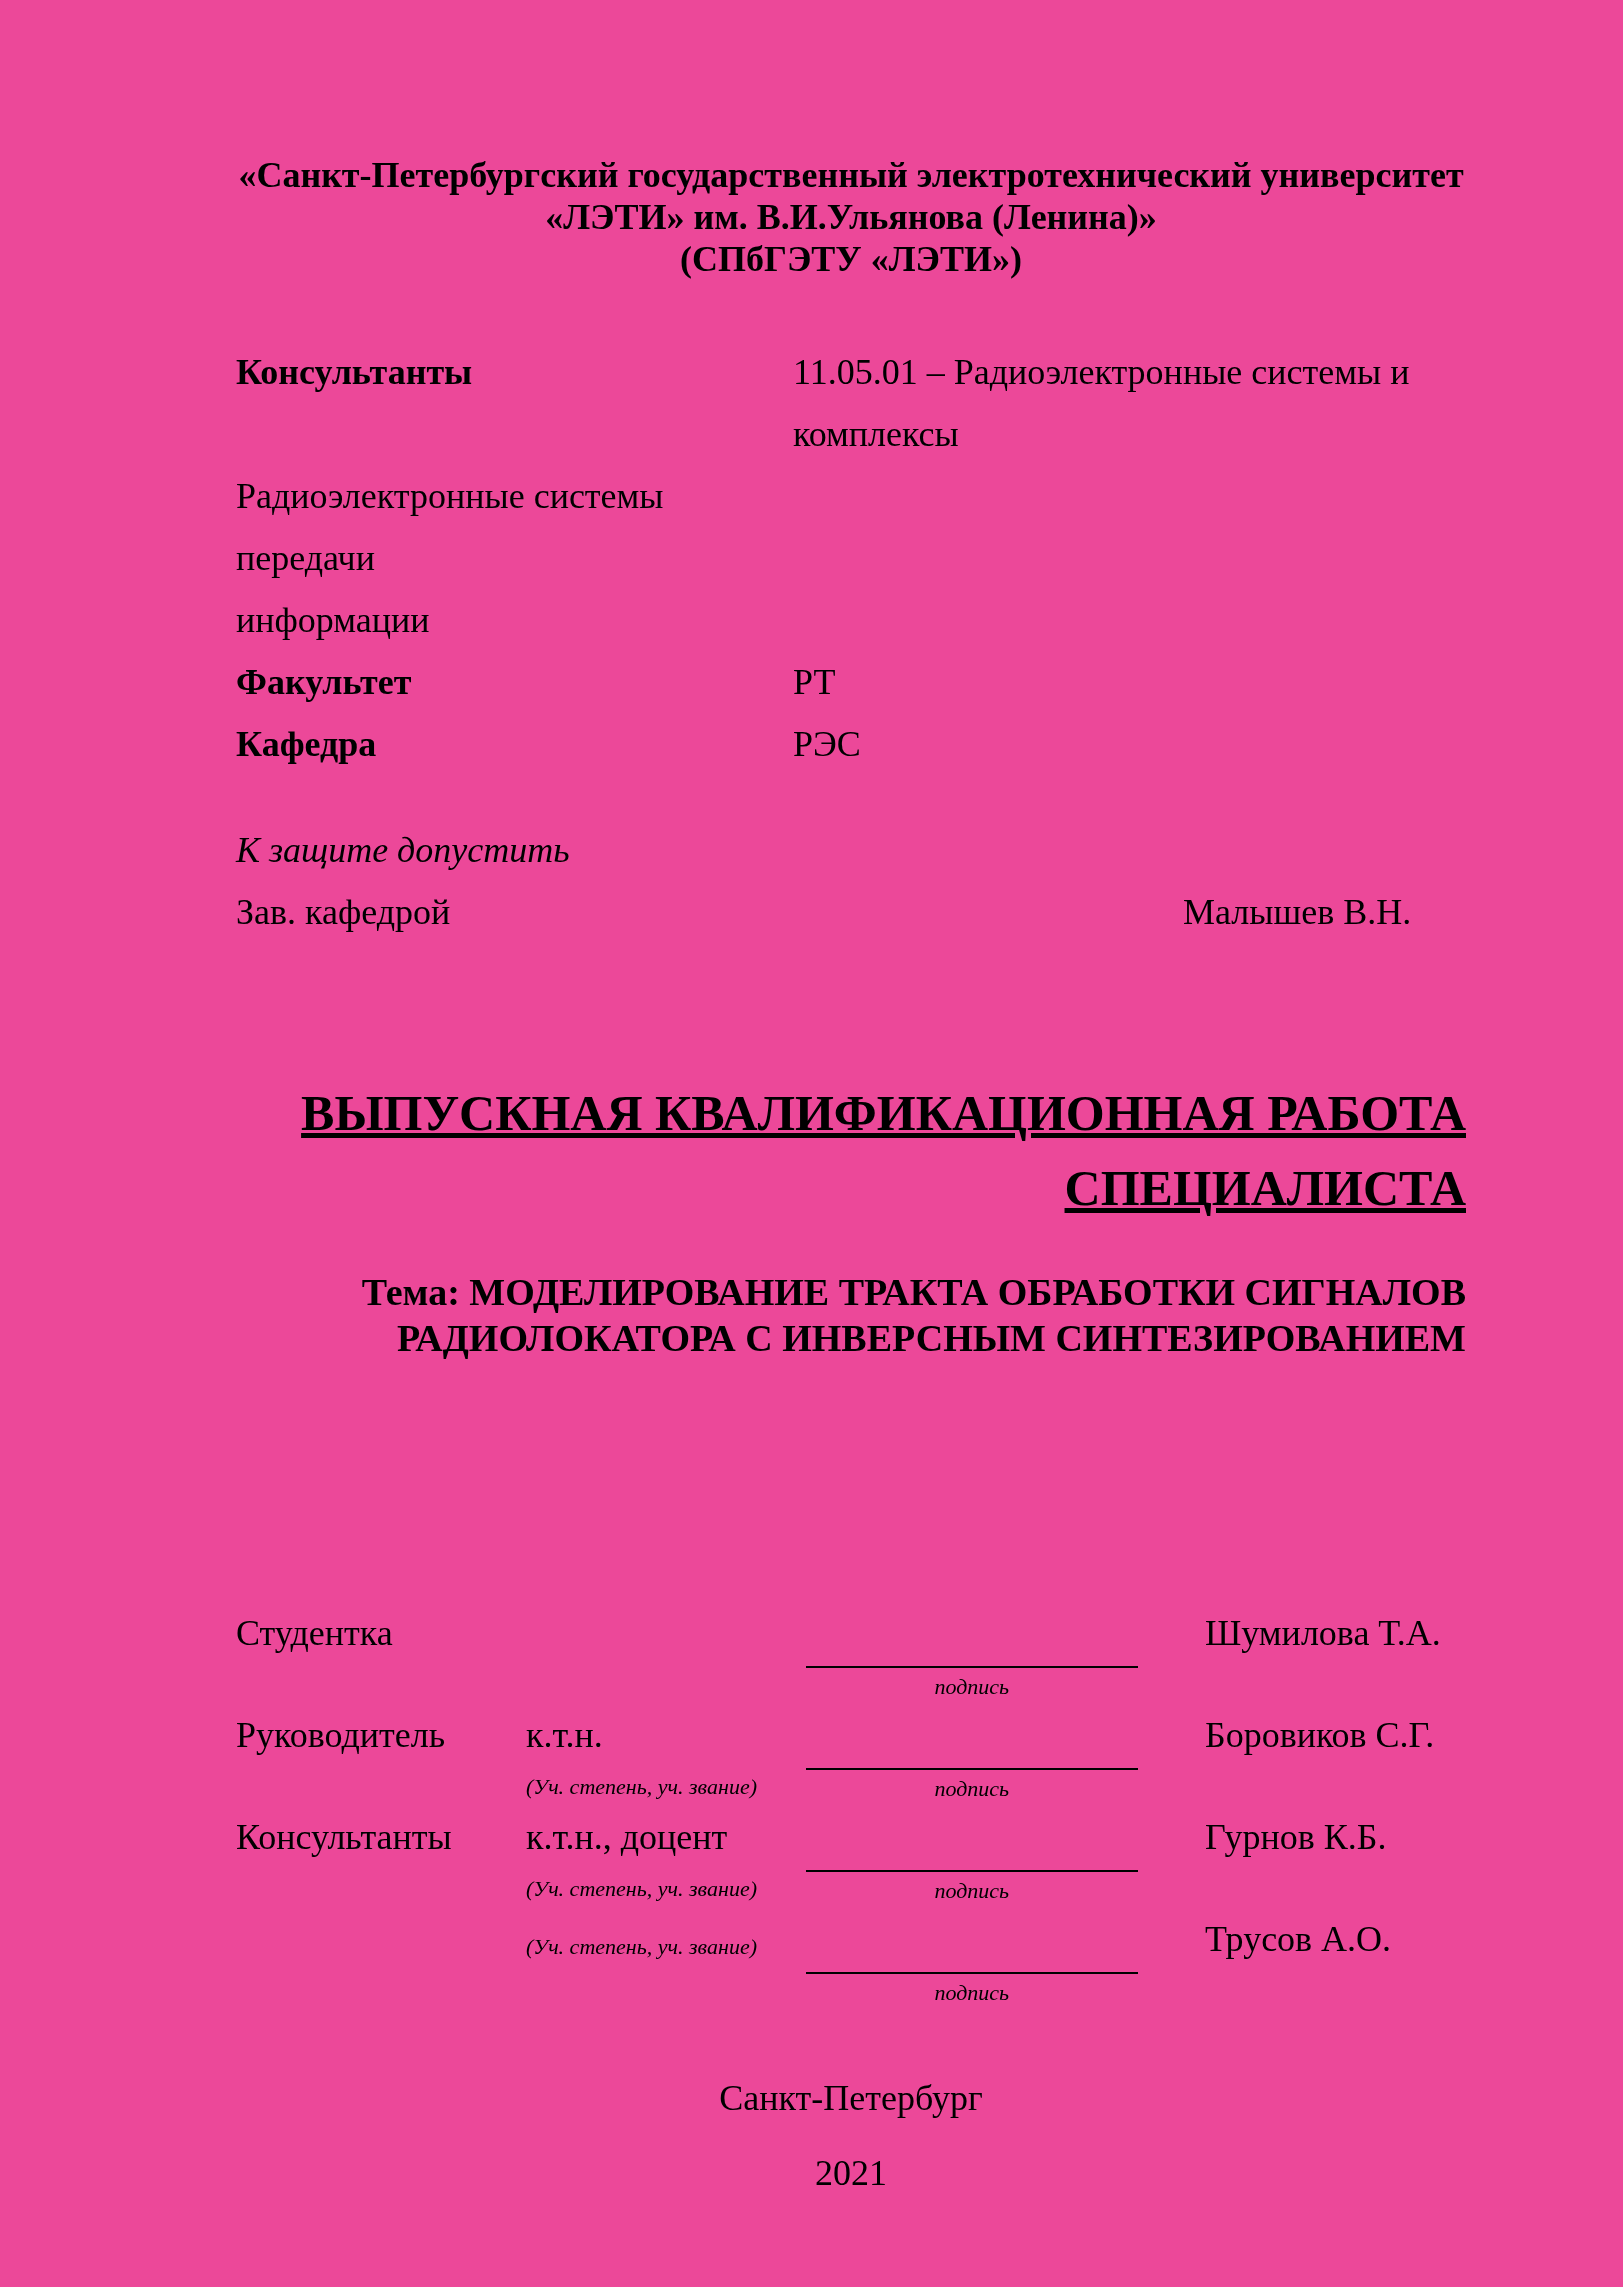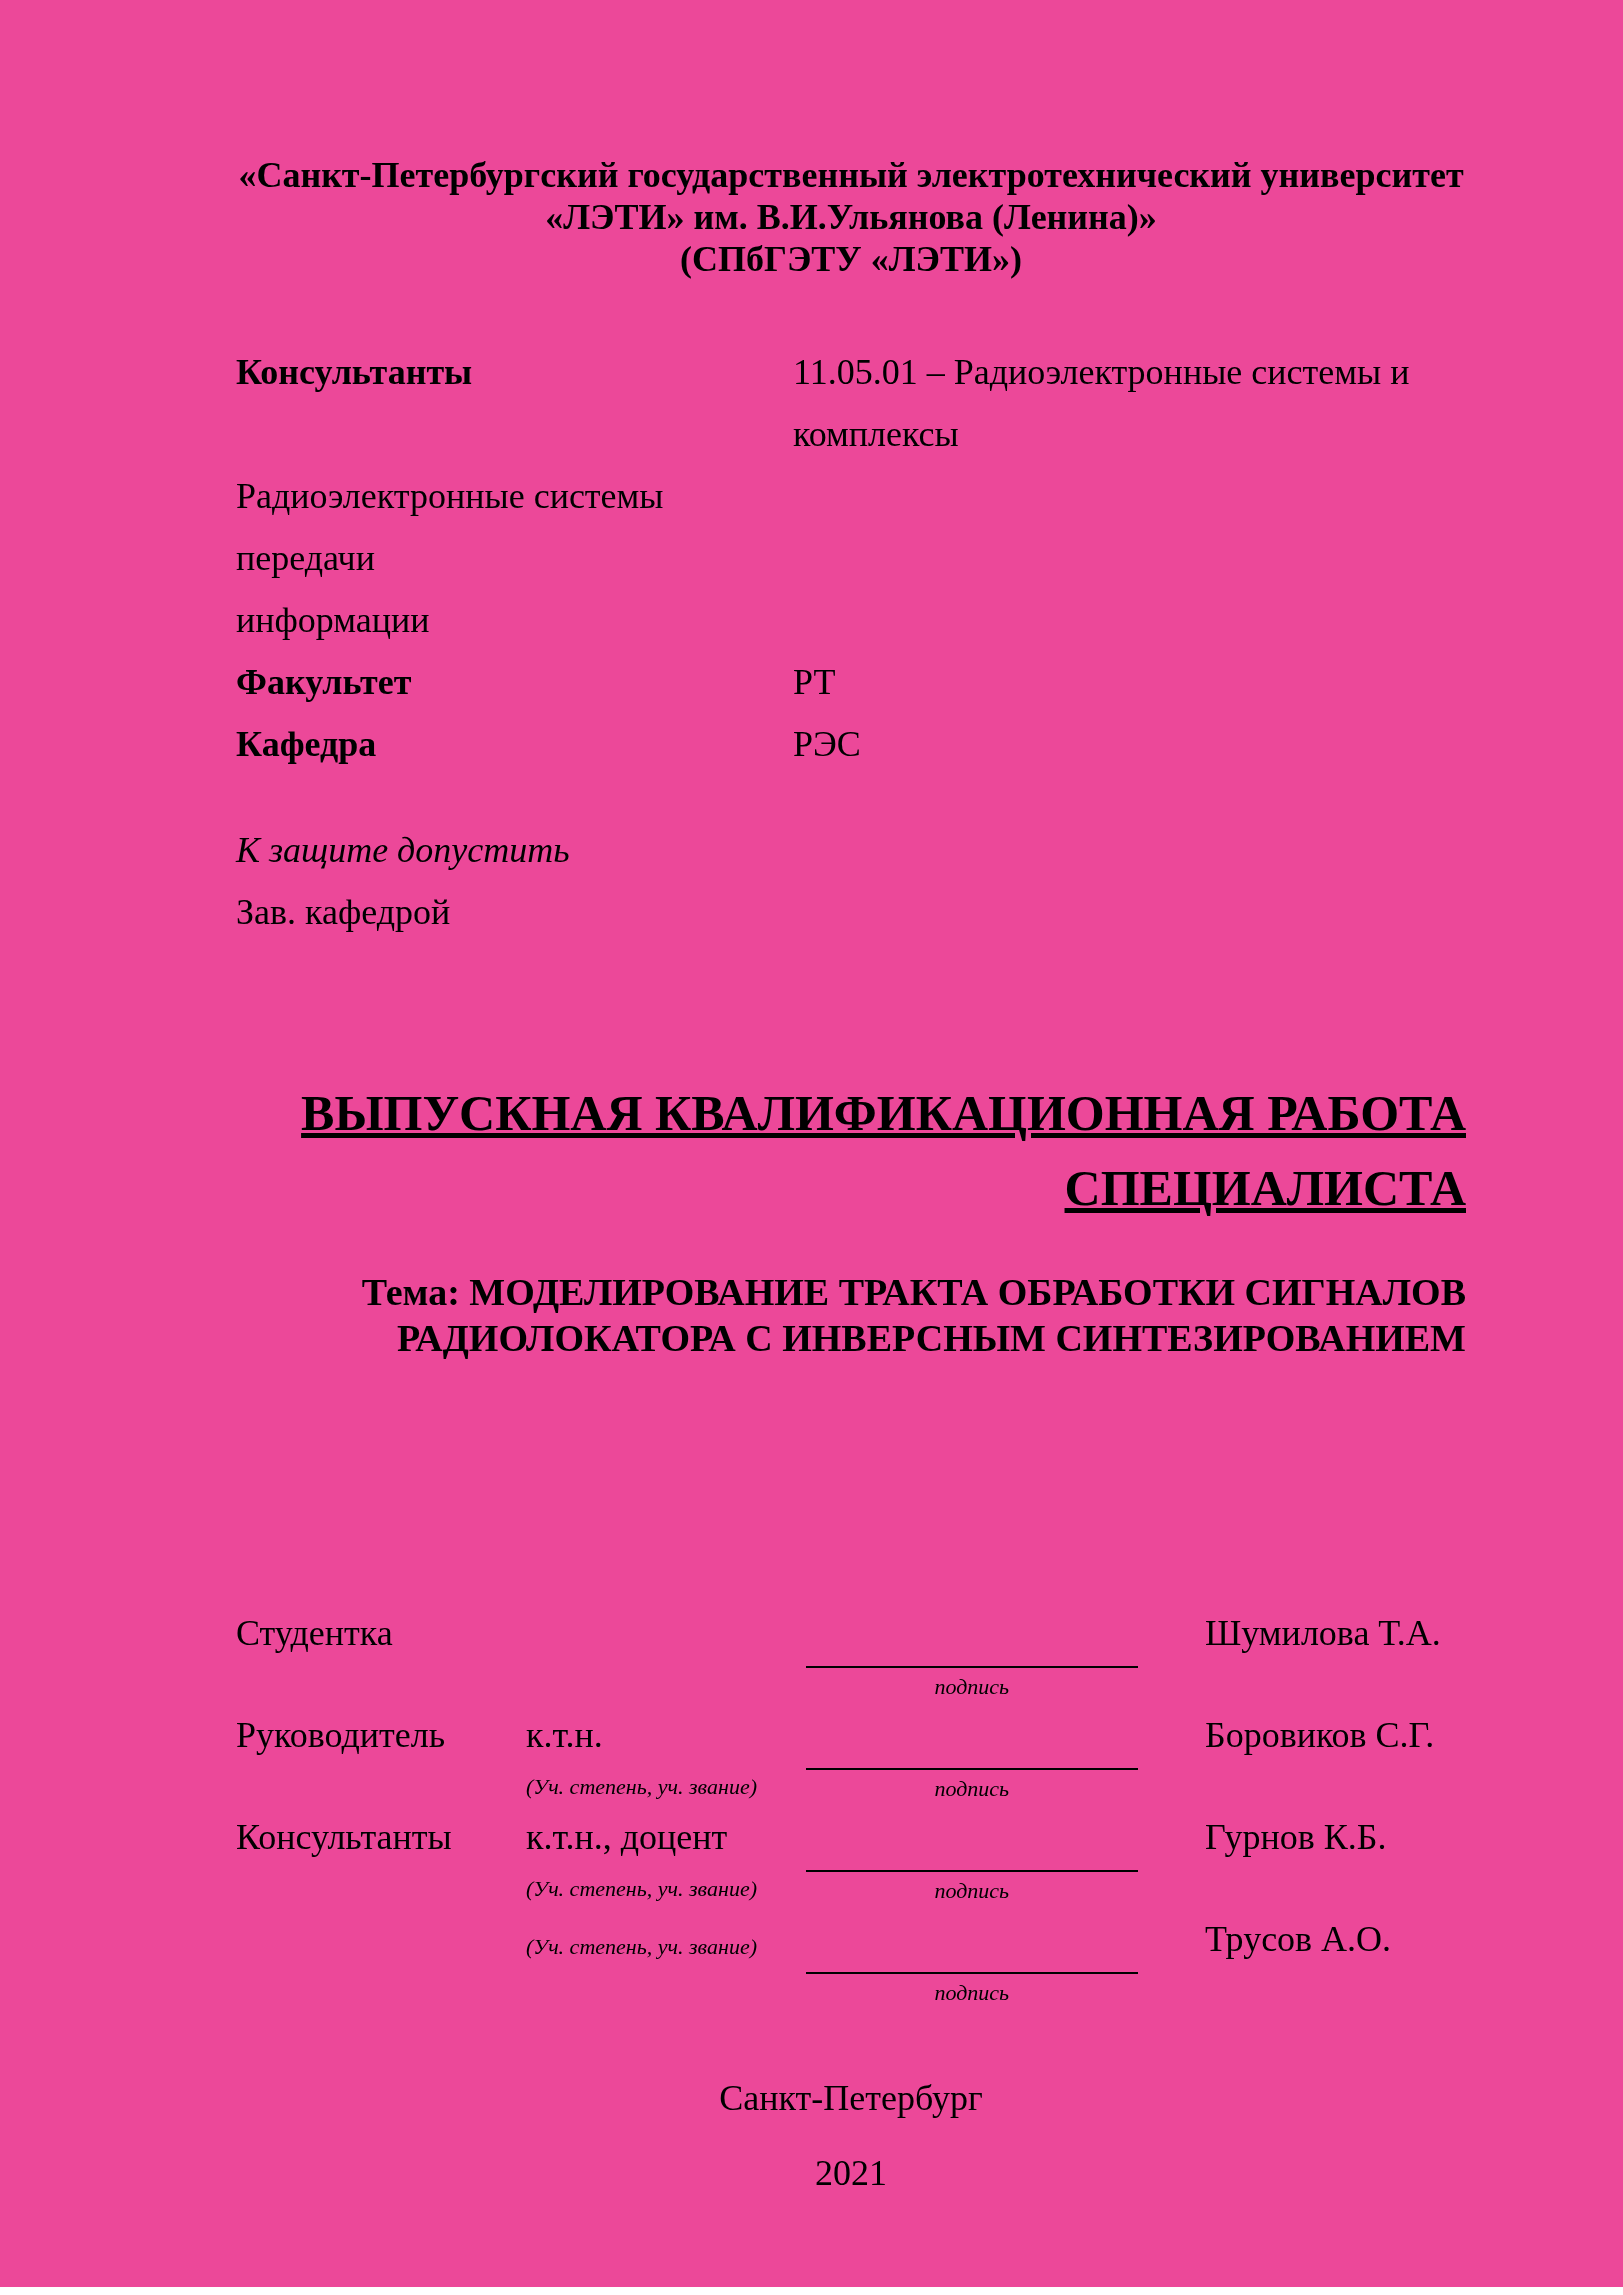--- a/index.html
+++ b/index.html
@@ -159,20 +159,21 @@
       <div class="detail-row">
         <div class="detail-label">Кафедра</div>
         <div class="detail-value">РЭС</div>
       </div>
     </div>
 
     <div class="approval">
       <div class="approval-admit">К защите допустить</div>
       <div class="approval-row">
         <div>Зав. кафедрой</div>
+        <div>Малышев В.Н.</div>
       </div>
     </div>
 
     <div class="main-title">
       <div>ВЫПУСКНАЯ КВАЛИФИКАЦИОННАЯ РАБОТА</div>
       <div>СПЕЦИАЛИСТА</div>
     </div>
 
     <div class="theme">
       <div>Тема: МОДЕЛИРОВАНИЕ ТРАКТА ОБРАБОТКИ СИГНАЛОВ</div>

